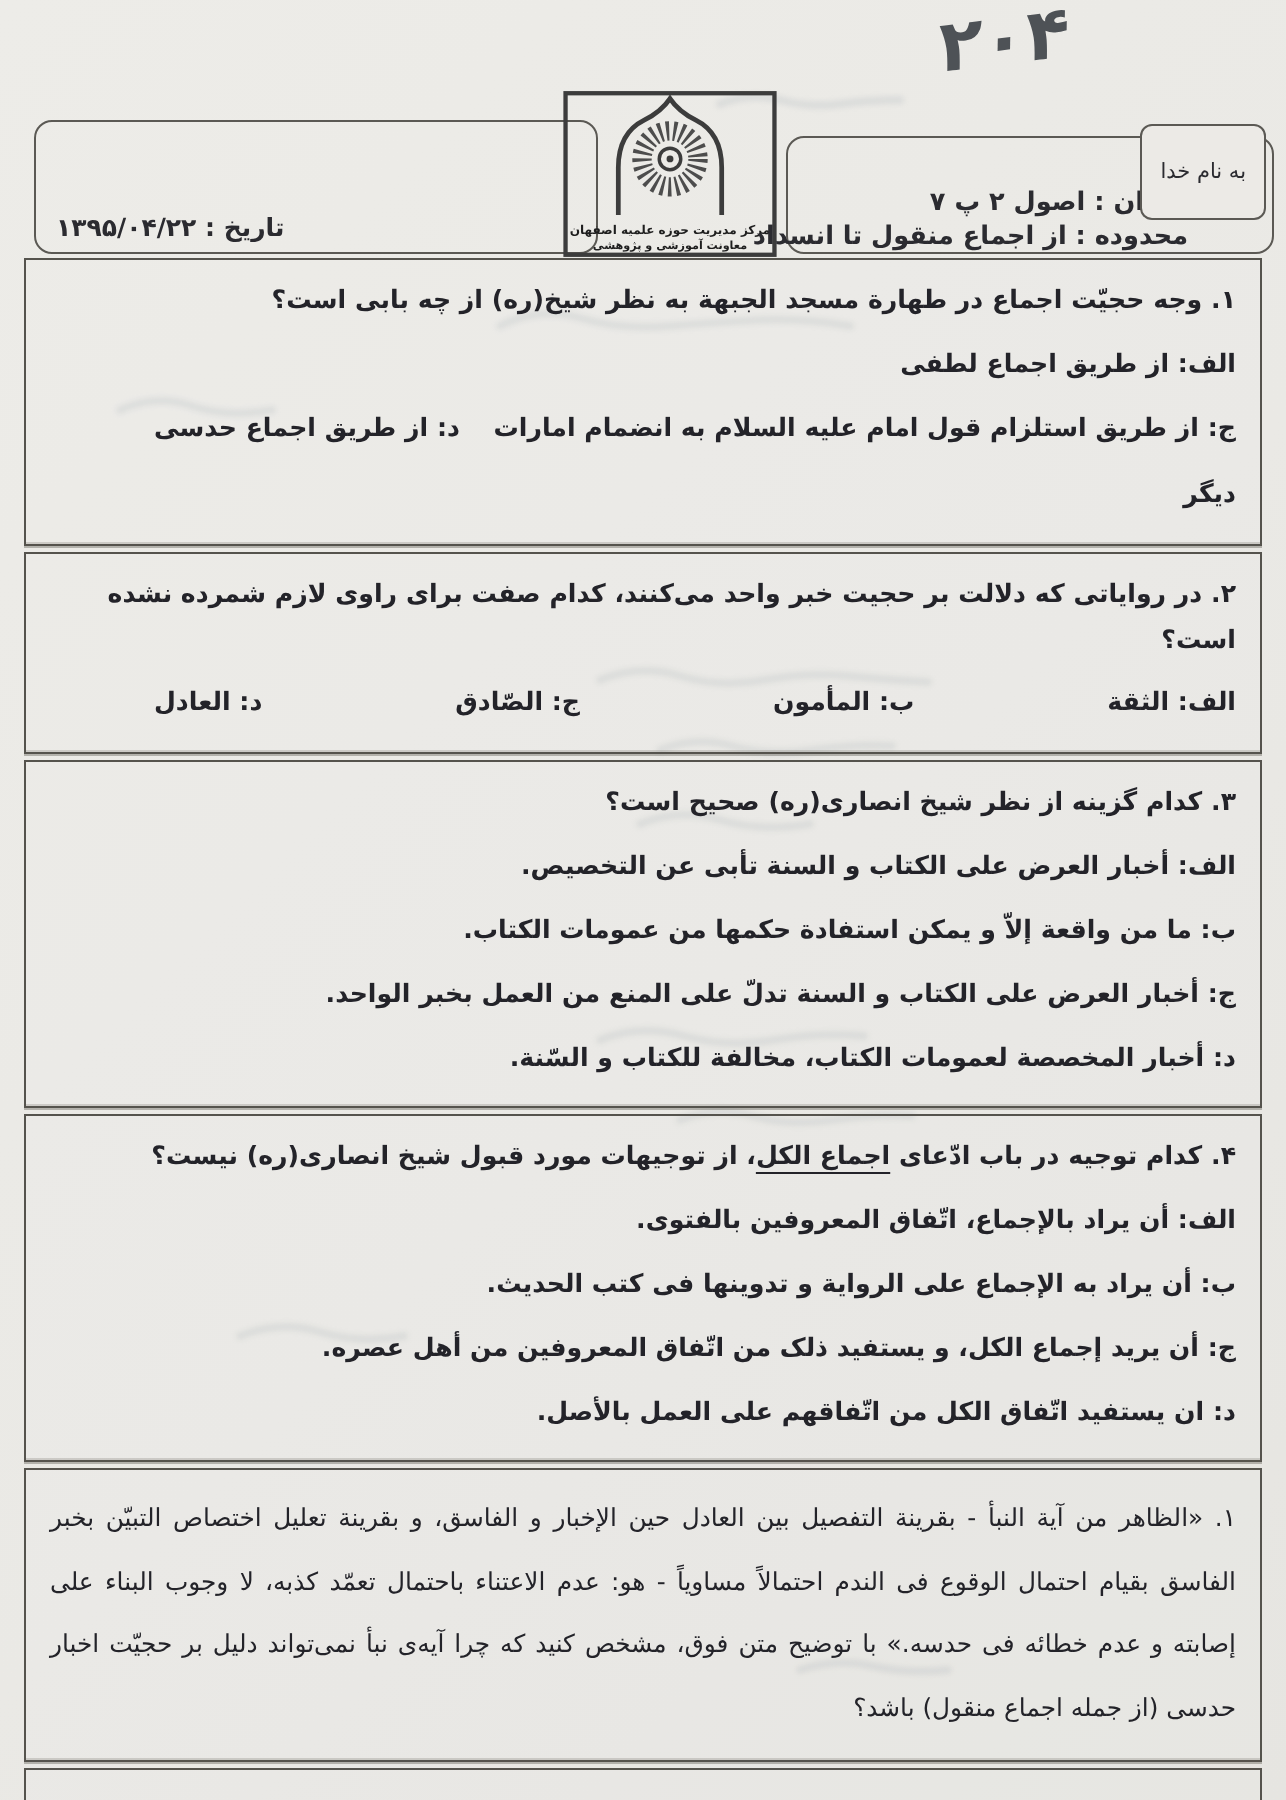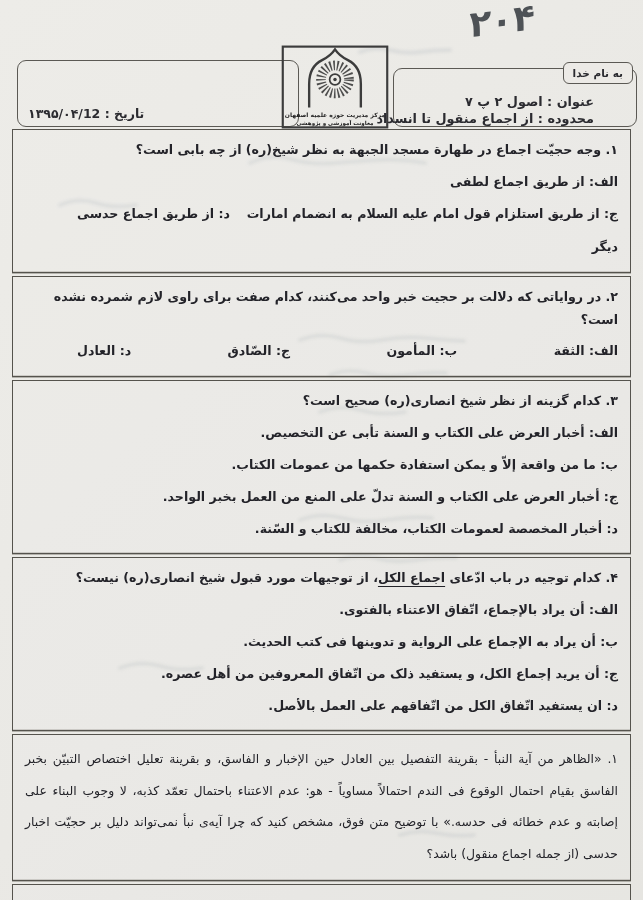--- a/index.html
+++ b/index.html
@@ -41,21 +41,21 @@
     margin:9px 26px 0 0;padding-left:62px;font-size:12.8px;font-weight:600;
     white-space:nowrap;color:#2b2b30;text-align:right;
   }
   .scope-line{
     margin:2px 26px 0 0;font-size:12.8px;font-weight:700;white-space:nowrap;
     color:#2b2b30;text-align:right;
   }
   .bismillah{
     position:absolute;right:10px;top:62px;z-index:3;
     border:1.2px solid #5b5954;border-radius:6px;background:#eceae6;
-    font-size:10.5px;font-weight:700;padding:4px 9px;white-space:nowrap;color:#2b2b30;
+    font-size:10.5px;font-weight:400;padding:17px 9px;white-space:nowrap;color:#2b2b30;
   }
   
   .questions{position:absolute;top:129px;right:12px;left:12px;z-index:1;}
   .qbox{
     border:1.3px solid #55534d;
     box-shadow:0 1px 0 rgba(110,108,100,.45), inset 0 -1px 0 rgba(110,108,100,.25);
     margin-bottom:3px;padding:6px 12px 8px 12px;
     background:rgba(255,255,255,.04);
   }
   .qtext{
@@ -93,21 +93,21 @@
     <path d="M300,520 q20,-8 42,-2 t45,2 t45,-2"></path>
     <path d="M340,560 q18,-7 36,-2 t40,2 t40,-2"></path>
     <path d="M120,668 q20,-8 40,-2 t42,2"></path>
     <path d="M400,835 q18,-6 36,-2 t38,2"></path>
   </svg>
 
   <div class="handwritten">۲۰۴</div>
 
   <header>
     <div class="date-box">
-      <span class="date-text">تاریخ : ۱۳۹۵/۰۴/12</span>
+      <span class="date-text">تاریخ : ۱۳۹۵/۰۴/۲۲</span>
     </div>
 
     <div class="seal">
       <svg viewBox="0 0 100 78" aria-hidden="true">
         <rect x="1.5" y="1.5" width="97" height="75" fill="none" stroke="#3c3c3c" stroke-width="2"></rect>
         <path d="M26 58 L26 36 Q26 20 38 14 Q46 10 50 4 Q54 10 62 14 Q74 20 74 36 L74 58" fill="none" stroke="#3c3c3c" stroke-width="2.2"></path>
         <circle cx="50" cy="32" r="13" fill="none" stroke="#3c3c3c" stroke-width="9" stroke-dasharray="1.4 1.9" opacity="0.9"></circle>
         <circle cx="50" cy="32" r="5" fill="none" stroke="#3c3c3c" stroke-width="1.6"></circle>
         <circle cx="50" cy="32" r="1.6" fill="#3c3c3c"></circle>
         <text x="50" y="67" font-size="5.6" font-weight="bold" text-anchor="middle" fill="#1e1e1e">مرکز مدیریت حوزه علمیه اصفهان</text>
@@ -151,21 +151,21 @@
       <p class="opt-line">الف: أخبار العرض علی الکتاب و السنة تأبی عن التخصیص.</p>
       <p class="opt-line">ب: ما من واقعة إلاّ و یمکن استفادة حکمها من عمومات الکتاب.</p>
       <p class="opt-line">ج: أخبار العرض علی الکتاب و السنة تدلّ علی المنع من العمل بخبر الواحد.</p>
       <p class="opt-line">د: أخبار المخصصة لعمومات الکتاب، مخالفة للکتاب و السّنة.</p>
     </section>
 
     <section class="qbox">
       <p class="qtext">
         <span>۴. کدام توجیه در باب ادّعای </span><span class="ul">اجماع الکل</span><span>، از توجیهات مورد قبول شیخ انصاری(ره) نیست؟</span>
       </p>
-      <p class="opt-line">الف: أن یراد بالإجماع، اتّفاق الاعتناء بالفتوی.</p>
+      <p class="opt-line">الف: أن یراد بالإجماع، اتّفاق المعروفین بالفتوی.</p>
       <p class="opt-line">ب: أن یراد به الإجماع علی الروایة و تدوینها فی کتب الحدیث.</p>
       <p class="opt-line">ج: أن یرید إجماع الکل، و یستفید ذلک من اتّفاق المعروفین من أهل عصره.</p>
       <p class="opt-line">د: ان یستفید اتّفاق الکل من اتّفاقهم علی العمل بالأصل.</p>
     </section>
 
     <section class="qbox essay">
       <p class="para">۱. «الظاهر من آیة النبأ - بقرینة التفصیل بین العادل حین الإخبار و الفاسق، و بقرینة تعلیل اختصاص التبیّن بخبر الفاسق بقیام احتمال الوقوع فی الندم احتمالاً مساویاً - هو: عدم الاعتناء باحتمال تعمّد کذبه، لا وجوب البناء علی إصابته و عدم خطائه فی حدسه.»  با توضیح متن فوق، مشخص کنید که چرا آیه‌ی نبأ نمی‌تواند دلیل بر حجیّت اخبار حدسی (از جمله اجماع منقول) باشد؟</p>
     </section>
 
     <section class="qbox essay">

